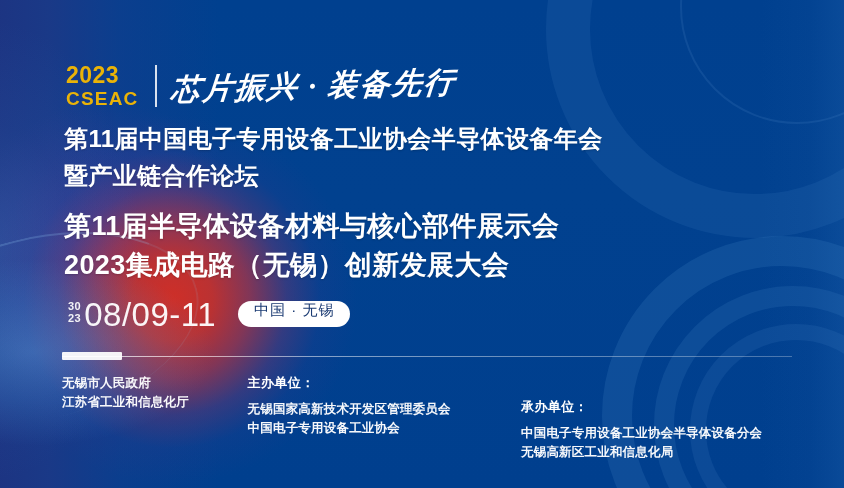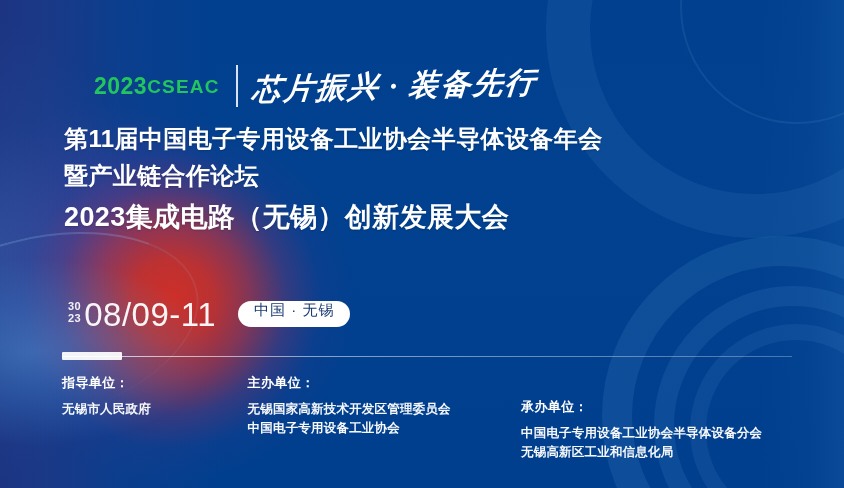--- a/index.html
+++ b/index.html
@@ -156,25 +156,24 @@
   .logo-row {
     position: absolute;
     left: 66px;
     top: 62px;
     display: flex;
     align-items: center;
     height: 48px;
   }
   .logo-mark {
     display: flex;
-    flex-direction: row;
+    flex-direction: column;
     align-items: flex-start;
     line-height: 1;
-    color: #22c55e;
-    margin-left: 28px;
+    color: #eab308;
   }
   .logo-year {
     font-size: 23px;
     font-weight: 700;
     letter-spacing: 0.5px;
   }
   .logo-name {
     font-size: 19px;
     font-weight: 700;
     letter-spacing: 1.2px;
@@ -206,21 +205,21 @@
   }
   .h-line {
     font-size: 24px;
     font-weight: 700;
     letter-spacing: 0.4px;
     line-height: 37px;
     white-space: nowrap;
     text-shadow: 0 1px 2px rgba(0,0,0,0.18);
   }
   .h-line.sub {
-    margin-bottom: 4px;
+    margin-bottom: 13px;
   }
   .h-line.secondary {
     font-size: 27px;
     line-height: 39px;
   }
 
   
   .daterow {
     position: absolute;
     left: 68px;
@@ -339,40 +338,41 @@
         <span class="logo-year">2023</span>
         <span class="logo-name">CSEAC</span>
       </div>
       <div class="logo-divider"></div>
       <div class="logo-slogan">芯片振兴 · 装备先行</div>
     </div>
 
     <div class="headline">
       <div class="h-line">第11届中国电子专用设备工业协会半导体设备年会</div>
       <div class="h-line sub">暨产业链合作论坛</div>
+      <div class="h-line secondary">第11届半导体设备材料与核心部件展示会</div>
       <div class="h-line secondary">2023集成电路（无锡）创新发展大会</div>
     </div>
 
     <div class="daterow">
       <div class="yearstack">
         <span>30</span>
         <span>23</span>
       </div>
       <div class="datebig">08/09-11</div>
       <div class="citypill">中国 · 无锡</div>
     </div>
 
     <div class="rule"></div>
     <div class="rule-cap"></div>
 
     <div class="orgs">
 
       <div class="org-col c1">
-        <div class="org-title">指导单位：</div>
         <div class="org-item">无锡市人民政府</div>
+        <div class="org-item">江苏省工业和信息化厅</div>
       </div>
 
       <div class="org-col c2">
         <div class="org-title">主办单位：</div>
         <div class="org-item">无锡国家高新技术开发区管理委员会</div>
         <div class="org-item">中国电子专用设备工业协会</div>
       </div>
 
       <div class="org-col c3">
         <div class="org-title">承办单位：</div>

